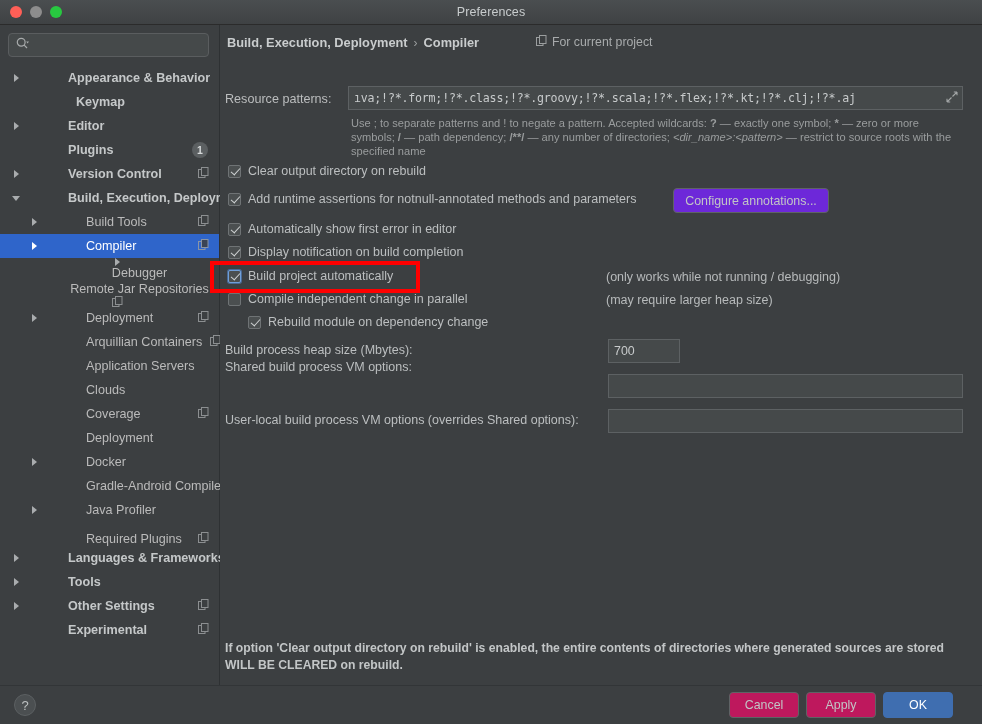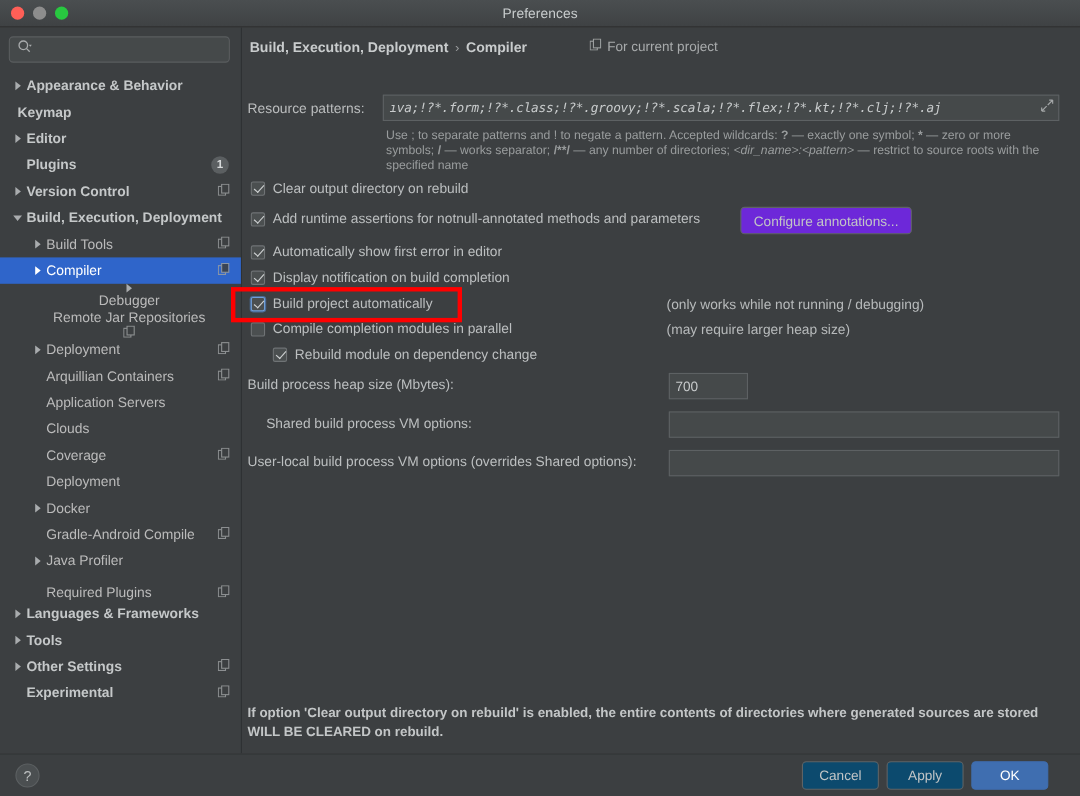--- a/index.html
+++ b/index.html
@@ -89,21 +89,21 @@
     border-top: 4px solid transparent;
     border-bottom: 4px solid transparent;
   }
   .tri.down {
     border-left: 4.5px solid transparent;
     border-right: 4.5px solid transparent;
     border-top: 5.5px solid #a9acae;
     border-bottom: 0;
   }
   .tree-row.selected .tri { border-left-color: #ffffff; }
-  .tree-label { flex: 0 0 auto; }
+  .tree-label { flex: 0 0 auto; margin-left: 44px; }
   .tree-spacer { flex: 1 1 auto; min-width: 8px; }
   .badge {
     width: 16px; height: 16px; border-radius: 50%;
     background: #5b5f61; color: #d6d9da;
     font-size: 10.5px; font-weight: bold;
     display: flex; align-items: center; justify-content: center;
     margin-right: 1px;
   }
   .copy-icon { display: block; opacity: .85; }
 
@@ -135,21 +135,20 @@
     overflow: hidden;
   }
   .res-input-text {
     flex: 1;
     font-family: "DejaVu Sans Mono", monospace;
     font-size: 11.6px;
     color: #c8cbcc;
     white-space: nowrap;
     overflow: hidden;
     letter-spacing: -0.2px;
-    font-style: italic;
   }
   .expand-icon { margin-left: 3px; display: block; flex: 0 0 auto; }
 
   .res-hint {
     position: absolute; top: 91px; left: 131px;
     width: 612px;
     font-size: 11.1px; line-height: 14.2px;
     color: #9a9d9e;
   }
   .res-hint i { font-style: italic; }
@@ -245,21 +244,21 @@
     color: #bdc0c1; font-size: 13px;
     display: flex; align-items: center; justify-content: center;
   }
   .bbtn {
     position: absolute; top: 6px;
     height: 26px;
     border-radius: 4px;
     font-size: 12.4px;
     display: flex; align-items: center; justify-content: center;
   }
-  .bbtn.plain { background: #0c4a6e; border: 1px solid #5f6365; color: #c2c5c6; }
+  .bbtn.plain { background: #be185d; border: 1px solid #5f6365; color: #c2c5c6; }
   .bbtn.primary { background: #3f6eb0; border: 1px solid #3f6eb0; color: #ffffff; }
 </style>
 </head>
 <body>
 
 <div id="app">
 
   <div class="titlebar">
     <div class="lights">
       <span class="light red"></span>
@@ -282,21 +281,21 @@
         </span>
       </div>
       <div class="tree" id="tree">
           <div class="tree-row bold" style="padding-left: 8px;">
             <div class="arrow-cell">
               <span class="tri"></span>
             </div>
             <span class="tree-label">Appearance &amp; Behavior</span>
             <span class="tree-spacer"></span>
           </div>
-          <div class="tree-row bold" style="padding-left: 0;">
+          <div class="tree-row bold" style="padding-left: 16px;">
             <div class="arrow-cell"></div>
             <span class="tree-label">Keymap</span>
             <span class="tree-spacer"></span>
           </div>
           <div class="tree-row bold" style="padding-left: 8px;">
             <div class="arrow-cell">
               <span class="tri"></span>
             </div>
             <span class="tree-label">Editor</span>
             <span class="tree-spacer"></span>
@@ -499,21 +498,21 @@
         <span class="res-input-text">ıva;!?*.form;!?*.class;!?*.groovy;!?*.scala;!?*.flex;!?*.kt;!?*.clj;!?*.aj</span>
         <span class="expand-icon">
           <svg width="12" height="12" viewBox="0 0 12 12">
             <path d="M11 1 L6.5 5.5 M11 1 L11 4.3 M11 1 L7.8 1" stroke="#a3a6a7" stroke-width="1.1" fill="none"></path>
             <path d="M1 11 L5.5 6.5 M1 11 L1 7.7 M1 11 L4.2 11" stroke="#a3a6a7" stroke-width="1.1" fill="none"></path>
           </svg>
         </span>
       </div>
 
       <div class="res-hint">
-        <span>Use ; to separate patterns and ! to negate a pattern. Accepted wildcards: </span><b>?</b><span> — exactly one symbol; </span><b>*</b><span> — zero or more symbols; </span><b>/</b><span> — works separator; </span><b>/**/</b><span> — any number of directories; </span><i>&lt;dir_name&gt;:&lt;pattern&gt;</i><span> — restrict to source roots with the specified name</span>
+        <span>Use ; to separate patterns and ! to negate a pattern. Accepted wildcards: </span><b>?</b><span> — exactly one symbol; </span><b>*</b><span> — zero or more symbols; </span><b>/</b><span> — path dependency; </span><b>/**/</b><span> — any number of directories; </span><i>&lt;dir_name&gt;:&lt;pattern&gt;</i><span> — restrict to source roots with the specified name</span>
       </div>
 
       <div id="checkboxes">
           <div class="chk-row" style="top: 139px;">
             <span class="cb checked"></span>
             <span>Clear output directory on rebuild</span>
           </div>
           <div class="chk-row" style="top: 167px;">
             <span class="cb checked"></span>
             <span>Add runtime assertions for notnull-annotated methods and parameters</span>
@@ -526,39 +525,39 @@
             <span class="cb checked"></span>
             <span>Display notification on build completion</span>
           </div>
           <div class="chk-row" style="top: 244px;">
             <span class="cb checked focused"></span>
             <span>Build project automatically</span>
           </div>
           <div class="hint-right" style="top: 244px; left: 386px; line-height: 16px;">(only works while not running / debugging)</div>
           <div class="chk-row" style="top: 267px;">
             <span class="cb"></span>
-            <span>Compile completion modules in parallel</span>
+            <span>Compile independent change in parallel</span>
           </div>
           <div class="hint-right" style="top: 267px; left: 386px; line-height: 16px;">(may require larger heap size)</div>
           <div class="chk-row" style="top: 290px; margin-left: 20px;">
             <span class="cb checked"></span>
             <span>Rebuild module on dependency change</span>
           </div>
         </div>
 
       <div class="btn" style="left:453px; top:163px; width:156px; height:25px;">Configure annotations...</div>
 
       <div class="red-box" style="left:-10px; top:236px; width:210px; height:32px;"></div>
 
       <div id="fields">
           <div class="fld-label" style="top: 318px; left: 5px;">Build process heap size (Mbytes):</div>
           <div class="fld-input" style="top: 314px; left: 388px; width: 72px; height: 24px;">
             <span>700</span>
           </div>
-          <div class="fld-label" style="top: 353px; left: 5px; margin-left: 17px;">Shared build process VM options:</div>
+          <div class="fld-label" style="top: 335px; left: 5px;">Shared build process VM options:</div>
           <div class="fld-input" style="top: 349px; left: 388px; width: 355px; height: 24px;">
             <span></span>
           </div>
           <div class="fld-label" style="top: 388px; left: 5px;">User-local build process VM options (overrides Shared options):</div>
           <div class="fld-input" style="top: 384px; left: 388px; width: 355px; height: 24px;">
             <span></span>
           </div>
         </div>
 
       <div class="warning">

